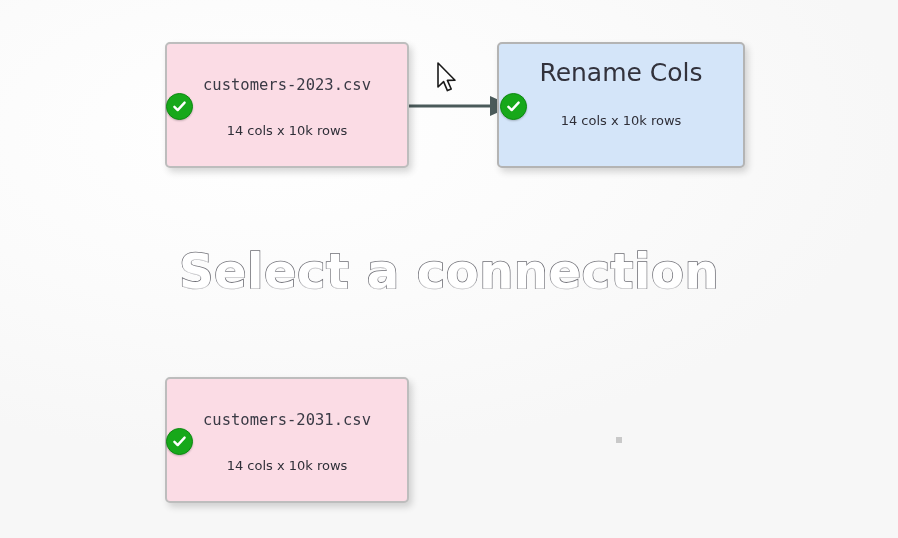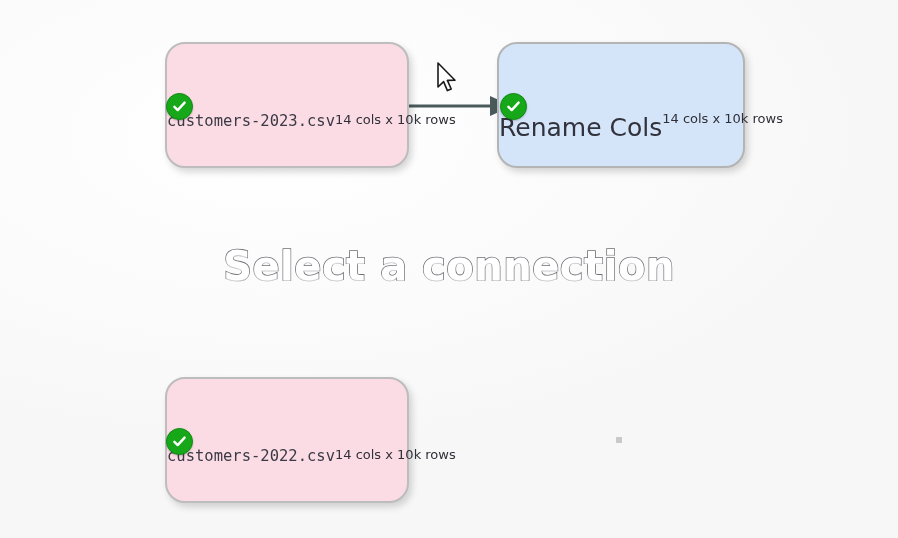--- a/index.html
+++ b/index.html
@@ -18,25 +18,25 @@
     overflow: hidden;
     background: #fafafa;
     background-image:
       radial-gradient(ellipse 70% 60% at 30% 25%, #ffffff 0%, #fbfbfb 55%, #f7f7f7 100%);
   }
 
   
   .node {
     position: absolute;
     box-sizing: border-box;
-    border-radius: 20px;
+    border-radius: 5px;
     border: 2px solid #b9b9b9;
     box-shadow: 3px 4px 7px rgba(0,0,0,0.16);
     display: flex;
-    flex-direction: row;
+    flex-direction: column;
     align-items: center;
     justify-content: flex-start;
   }
   .node.pink {
     background: #fbdce5;
     border-color: #bdbdbd;
   }
   .node.blue {
     background: #d4e5f9;
     border-color: #b4b4b4;
@@ -51,21 +51,21 @@
   .node-title.mono {
     font-family: "DejaVu Sans Mono", "Liberation Mono", monospace;
     font-size: 15.5px;
     letter-spacing: 0px;
     margin-top: 32px;
   }
   .node-title.sans {
     font-family: "DejaVu Sans", "Liberation Sans", sans-serif;
     font-size: 25px;
     font-weight: 400;
-    margin-top: 44px;
+    margin-top: 14px;
     color: #32323c;
   }
 
   .node-sub {
     width: 100%;
     text-align: center;
     font-family: "DejaVu Sans", "Liberation Sans", sans-serif;
     font-size: 13px;
     color: #2f2f38;
     white-space: nowrap;
@@ -94,21 +94,21 @@
     pointer-events: none;
   }
 
   
   .prompt-text {
     position: absolute;
     left: 0;
     width: 898px;
     text-align: center;
     font-family: "DejaVu Sans", "Liberation Sans", sans-serif;
-    font-size: 40px;
+    font-size: 48px;
     font-weight: bold;
     letter-spacing: 0.5px;
     color: #ffffff;
     -webkit-text-stroke: 1.6px #6f6f76;
     paint-order: stroke fill;
     text-shadow:
       0 1px 0 rgba(255,255,255,0.6);
     user-select: none;
   }
 
@@ -152,21 +152,21 @@
   </div>
   <div class="status-badge" style="left:500px; top:93px;">
     <svg width="17" height="17" viewBox="0 0 17 17">
       <path d="M3.4 8.8 L6.7 12.1 L13.6 4.6" stroke="#ffffff" stroke-width="2.4" fill="none" stroke-linecap="round" stroke-linejoin="round"></path>
     </svg>
   </div>
 
   <div class="prompt-text" style="top:243px;">Select a connection</div>
 
   <div class="node pink" style="left:165px; top:377px; width:244px; height:126px;">
-    <div class="node-title mono">customers-2022.csv</div>
+    <div class="node-title mono">customers-2031.csv</div>
     <div class="node-sub mono-node">14 cols x 10k rows</div>
   </div>
   <div class="status-badge" style="left:166px; top:428px;">
     <svg width="17" height="17" viewBox="0 0 17 17">
       <path d="M3.4 8.8 L6.7 12.1 L13.6 4.6" stroke="#ffffff" stroke-width="2.4" fill="none" stroke-linecap="round" stroke-linejoin="round"></path>
     </svg>
   </div>
 
   <div class="handle-dot" style="left:616px; top:437px;"></div>
 

